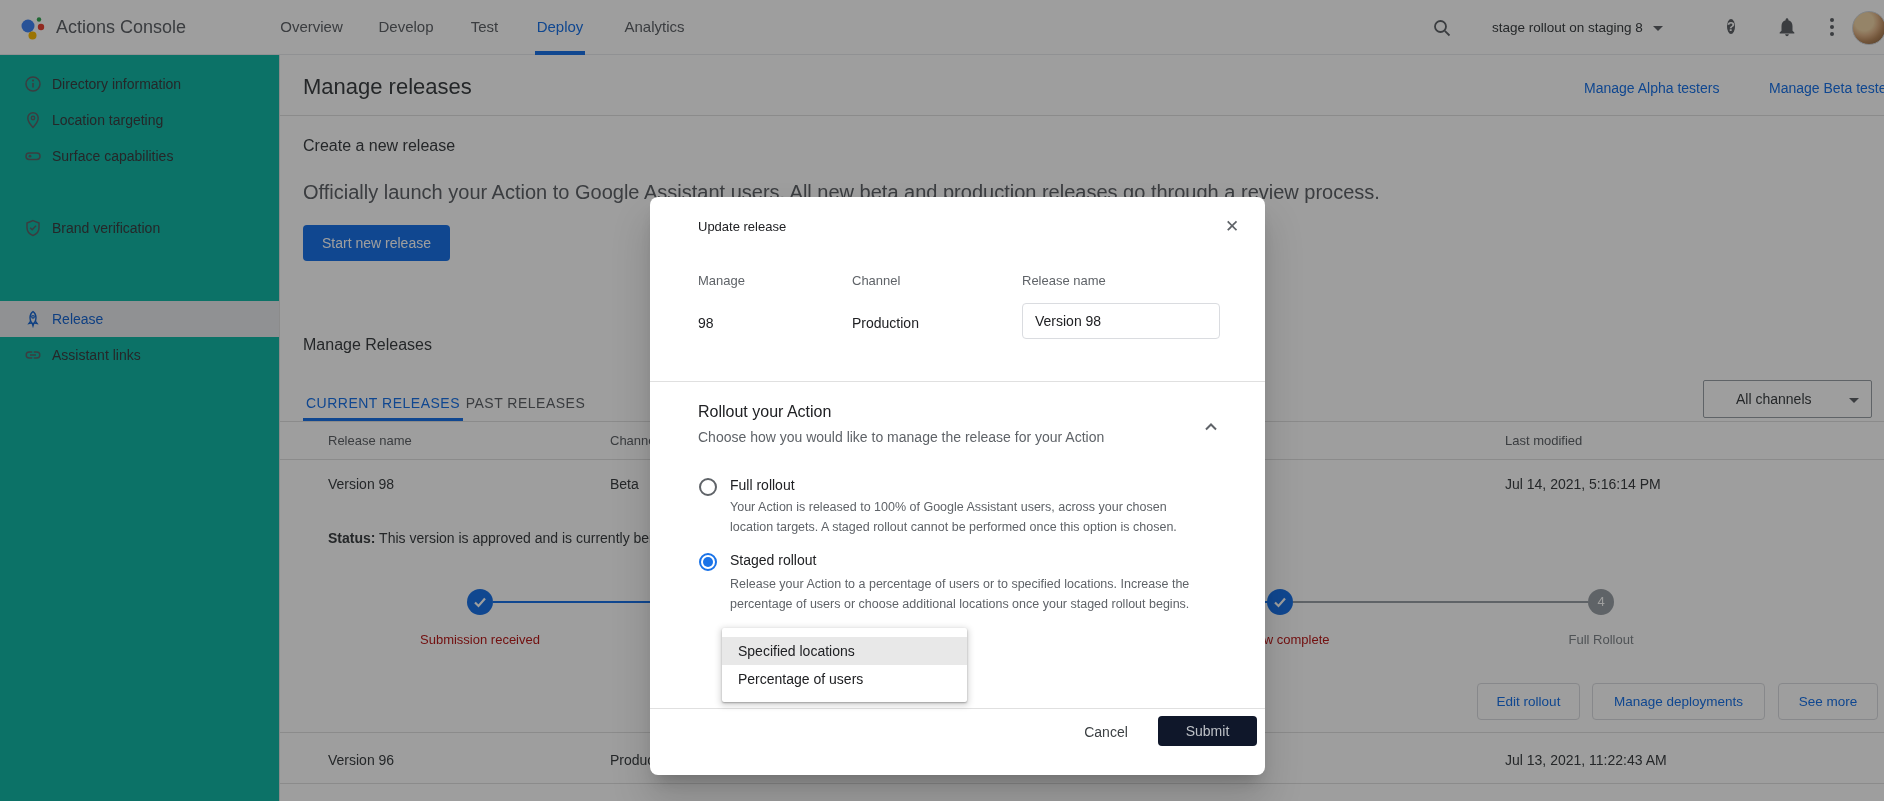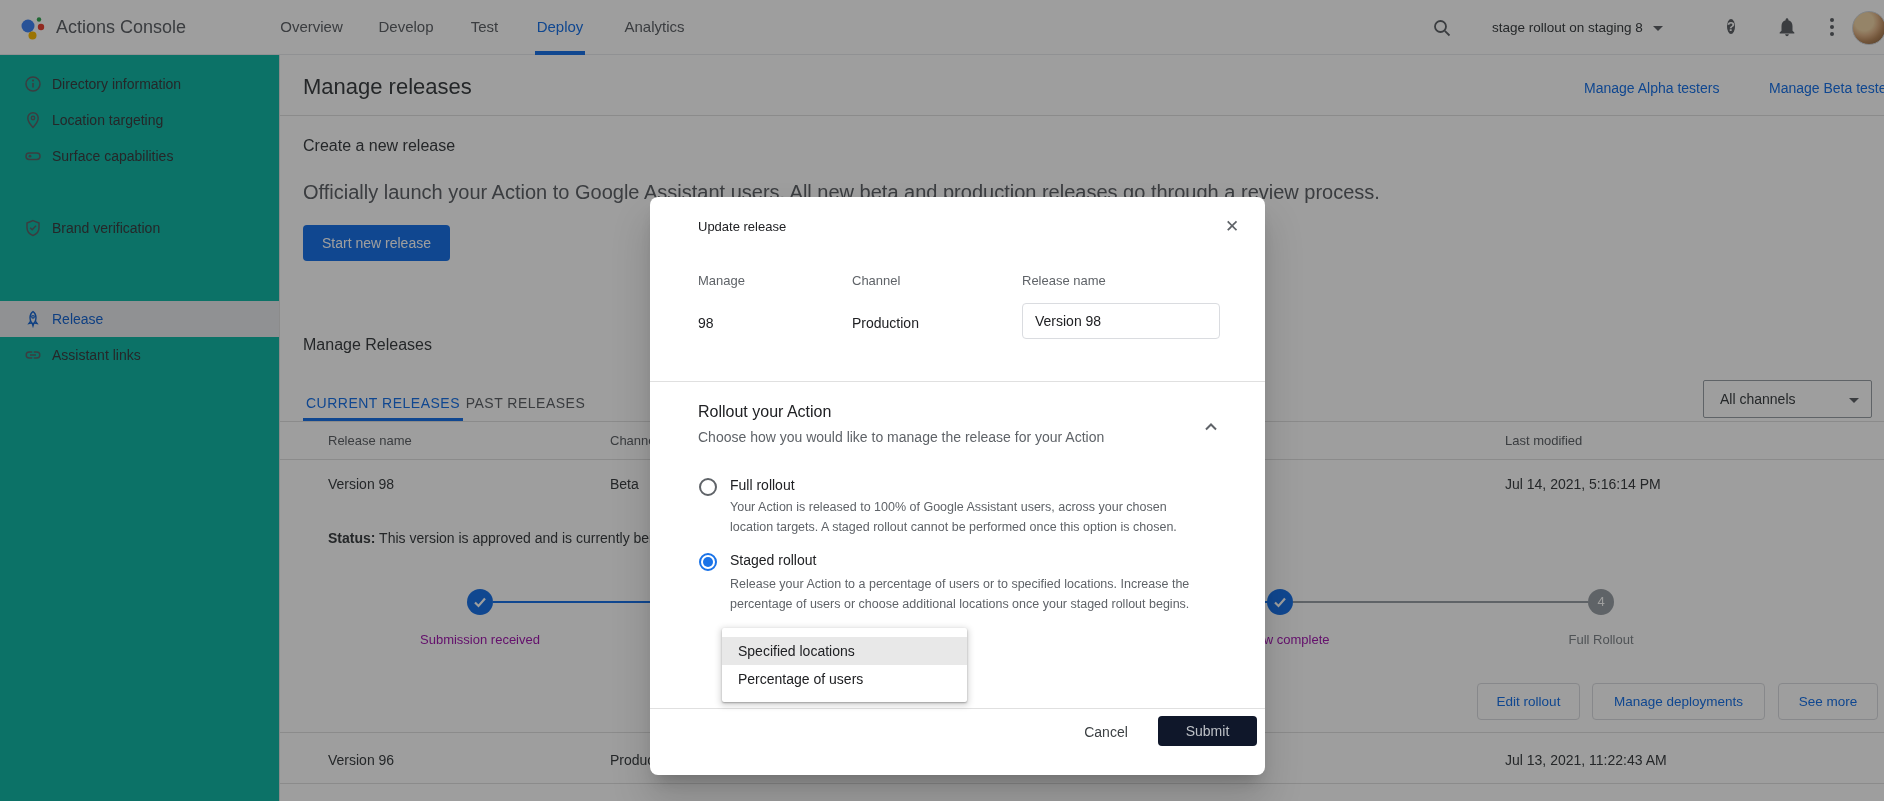--- a/index.html
+++ b/index.html
@@ -42,21 +42,21 @@
   .th { position:absolute; font-size:13px; font-weight:500; color:#5f6368; }
   .td { position:absolute; font-size:14px; color:#3c4043; white-space:nowrap; }
   .outline-btn { position:absolute; top:683px; height:37px; border:1px solid #dadce0; border-radius:4px; background:transparent; color:#1a73e8; font-size:13.5px; font-weight:500; text-align:center; line-height:35px; cursor:pointer; }
 
   
   .step-line { position:absolute; top:601px; height:2px; }
   .step-circle { position:absolute; top:589px; width:26px; height:26px; border-radius:50%; text-align:center; }
   .step-circle.done { background:#1a73e8; }
   .step-circle.upcoming { background:#9aa0a6; color:#fff; font-size:13px; line-height:26px; }
   .step-label { position:absolute; top:632px; font-size:13px; transform:translateX(-50%); white-space:nowrap; }
-  .step-label.done { color:#a21caf; }
+  .step-label.done { color:#b91c1c; }
   .step-label.upcoming { color:#80868b; }
 
   
   #scrim { position:absolute; left:0; top:0; width:1884px; height:801px; background:rgba(0,0,0,0.38); z-index:10; }
   #modal { position:absolute; left:650px; top:197px; width:615px; height:578px; background:#fff; border-radius:8px; box-shadow:0 11px 15px -7px rgba(0,0,0,.2), 0 24px 38px 3px rgba(0,0,0,.14); z-index:20; }
   .modal-title { position:absolute; left:48px; top:22px; font-size:13px; font-weight:400; color:#202124; }
   .close-x { position:absolute; left:570px; top:18px; width:24px; height:24px; font-size:17px; line-height:24px; text-align:center; color:#5f6368; cursor:pointer; }
   .fld-label { position:absolute; top:76px; font-size:13px; color:#5f6368; }
   .fld-value { position:absolute; top:118px; font-size:14px; color:#202124; }
   .text-input { position:absolute; left:372px; top:106px; width:198px; height:36px; border:1px solid #dadce0; border-radius:4px; padding:0 12px; font-size:14px; color:#202124; font-family:inherit; }
@@ -193,21 +193,21 @@
   <div class="abs h-section" style="left:303px;top:137px;">Create a new release</div>
   <div class="abs desc-text" style="left:303px;top:181px;">Officially launch your Action to Google Assistant users. All new beta and production releases go through a review process.</div>
   <button class="abs primary-btn" style="left:303px;top:225px;width:147px;height:36px;">Start new release</button>
 
   <div class="abs h-section" style="left:303px;top:336px;">Manage Releases</div>
 
   <span class="tab active" style="left:303px;width:160px;">CURRENT RELEASES</span>
   <span class="tab" style="left:463px;width:125px;">PAST RELEASES</span>
   <div class="divider" style="top:421px;"></div>
 
-  <div class="select-box" style="left:1703px;top:380px;width:169px;height:38px;line-height:36px;padding-left:16px;">
+  <div class="select-box" style="left:1703px;top:380px;width:169px;height:38px;line-height:36px;padding-left:32px;">
     <span>All channels</span>
     <span class="caret" style="position:absolute;right:12px;top:17px;"></span>
   </div>
 
   <span class="th" style="left:328px;top:433px;">Release name</span>
   <span class="th" style="left:610px;top:433px;">Channel</span>
   <span class="th" style="left:1505px;top:433px;">Last modified</span>
   <div class="divider" style="top:459px;"></div>
 
   <div>

